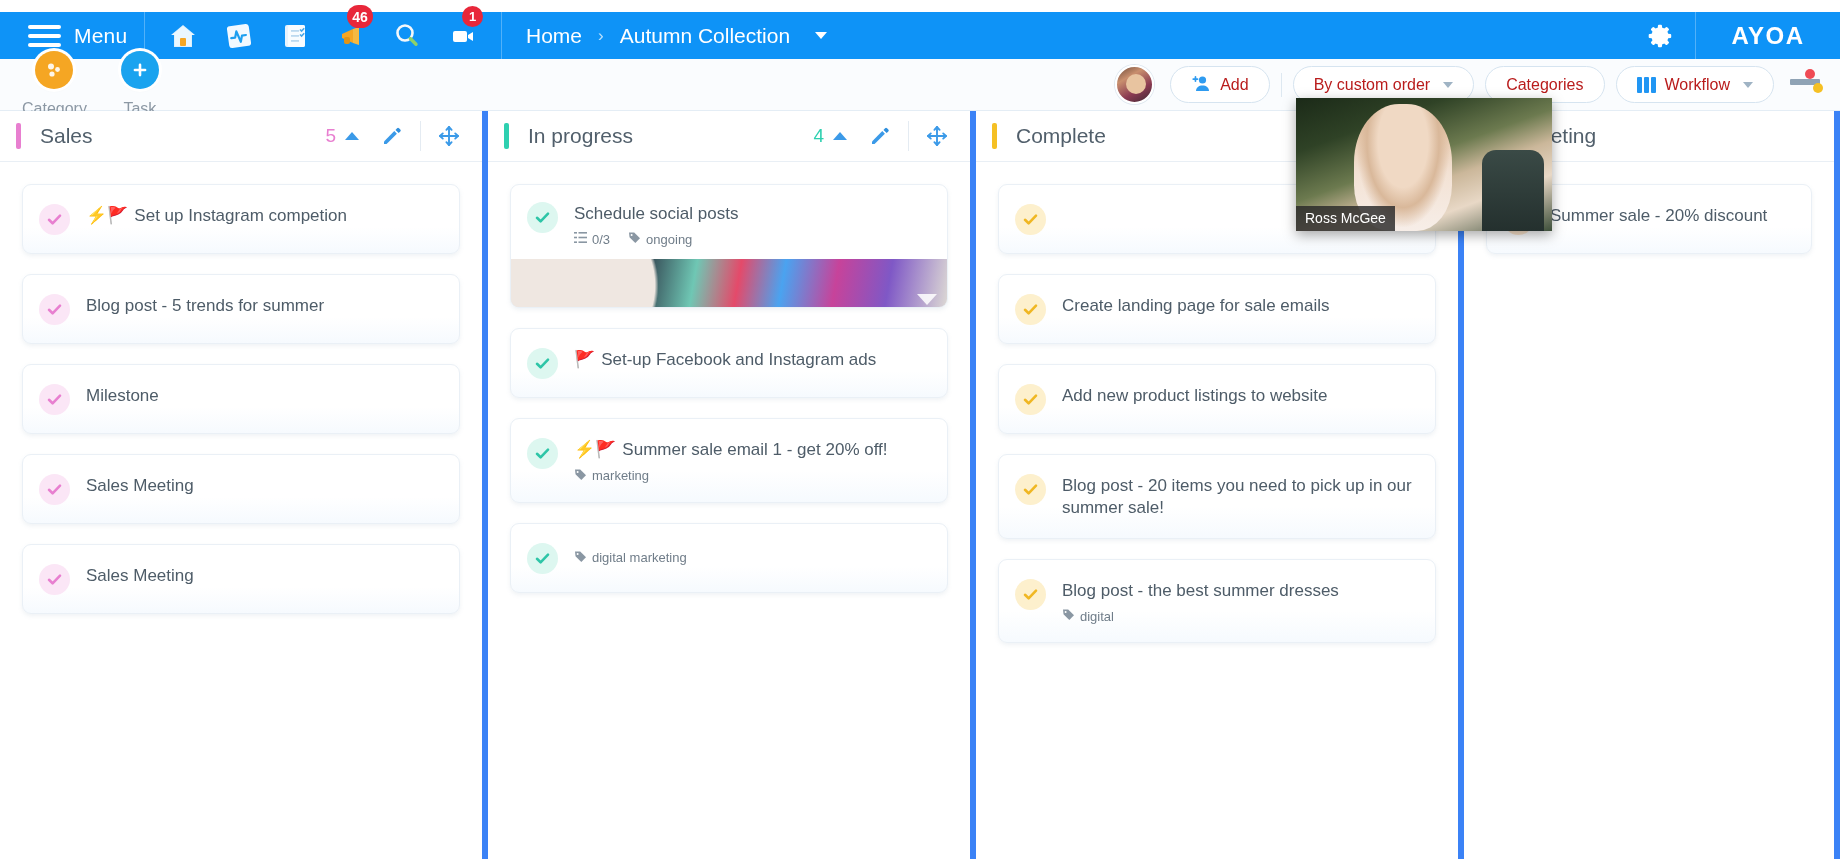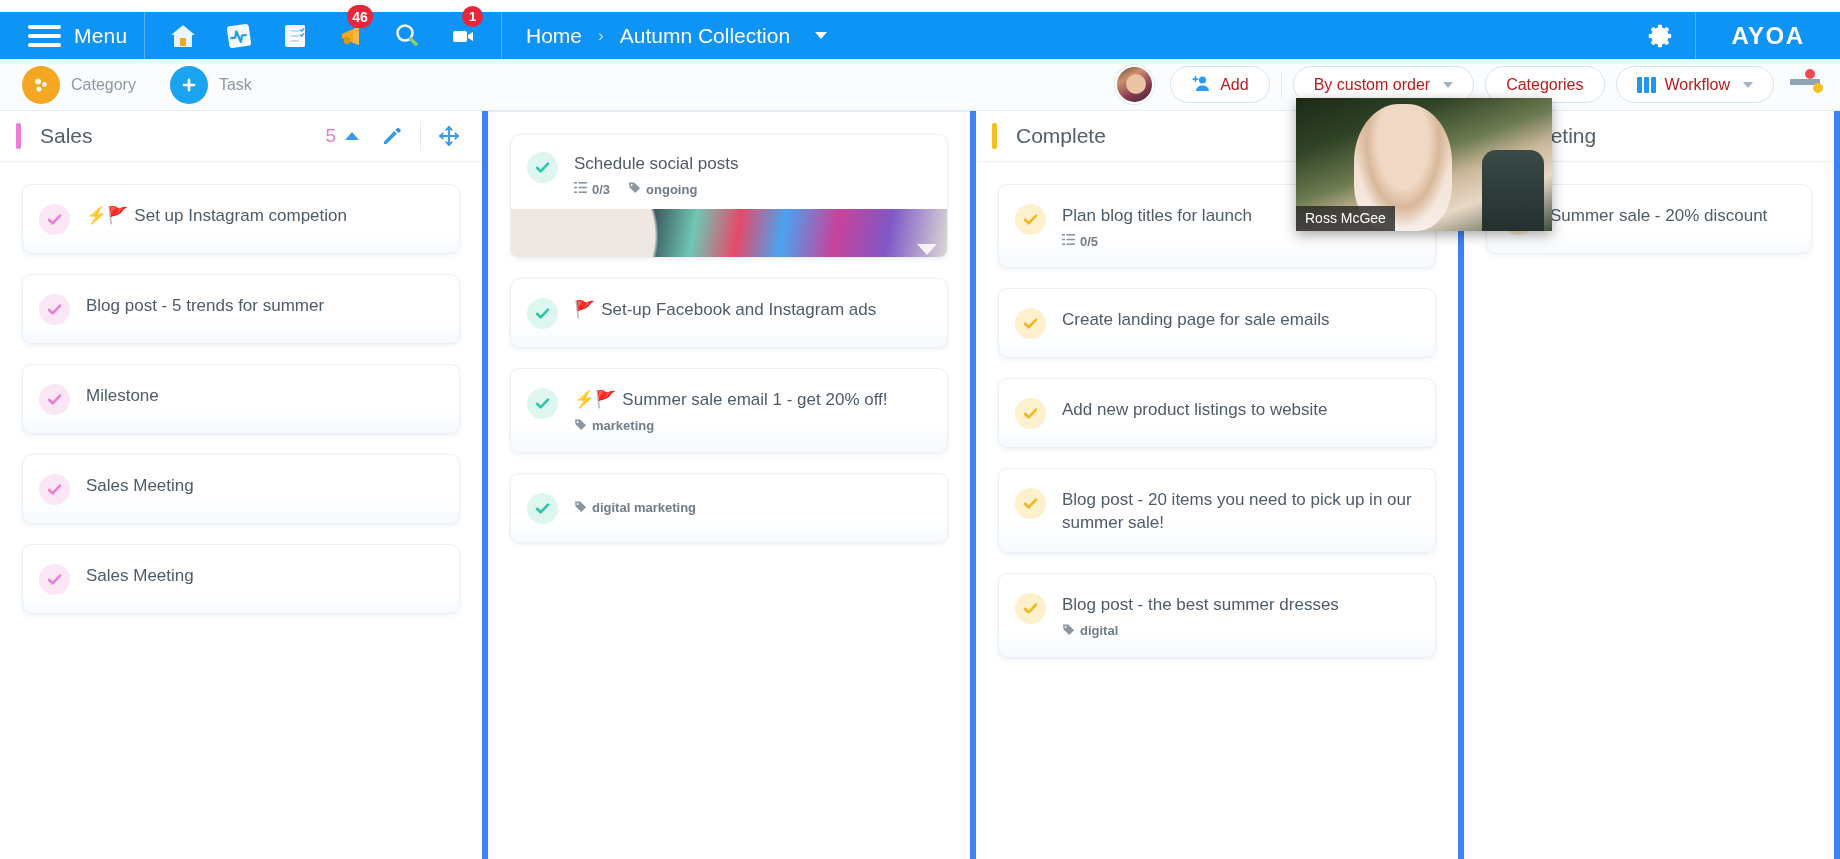--- a/index.html
+++ b/index.html
@@ -70,21 +70,21 @@
   }
 
   
   .subbar {
     position: absolute; top: 47px; left: 0;
     width: 1840px; height: 52px;
     background: #fafcfe;
     border-bottom: 1px solid #e4edf5;
     display: flex; align-items: center;
   }
-  .sb-item { display: flex; align-items: center; gap: 11px; cursor: pointer; }
+  .sb-item { display: flex; align-items: center; gap: 11px; cursor: pointer; flex-direction: column; }
   .sb-cat { margin-left: 22px; }
   .sb-task { margin-left: 34px; }
   .circ {
     width: 38px; height: 38px; border-radius: 50%;
     display: flex; align-items: center; justify-content: center;
     box-shadow: 0 0 0 3px #fff, 0 1px 3px rgba(0,0,0,.22);
   }
   .circ.orange { background: #f5a623; }
   .circ.blue { background: #1aa3ef; }
   .sb-label { color: #8c98a4; font-size: 16px; }
@@ -165,21 +165,21 @@
   }
   .check svg { display:block; }
   .card-body { flex: 1 1 auto; min-width: 0; padding-top: 2px; }
   .card-title {
     font-size: 17px; color: #4e5c68; line-height: 1.32;
     display: flex; align-items: baseline; gap: 6px; flex-wrap: wrap;
   }
   .card-title .emoji { font-size: 17px; line-height: 1; }
   .card-meta {
     margin-top: 6px; display: flex; align-items: center; gap: 18px;
-    font-size: 13px; color: #707d89; font-weight: bold;
+    font-size: 13px; color: #707d89; font-weight: normal;
   }
   .meta-item { display: flex; align-items: center; gap: 5px; }
   .card-photo {
     height: 48px; width: 100%;
     background:
       radial-gradient(circle at 14% 55%, #efe7e1 0 22%, transparent 23%),
       linear-gradient(100deg,#e8e4e0 0%,#d9d6d4 16%,#2f3d4b 30%,#6fc7b4 42%,#e44a6a 52%,#4aa3f0 62%,#c7439a 74%,#7f58c6 86%,#dcd8d4 100%);
       position: relative;
   }
   .card-photo::after{
@@ -476,20 +476,41 @@
                   <span>Sales Meeting</span>
                 </div>
             </div>
           </div>
         </div>
 
       </div>
     </div>
 
     <div class="column c-prog">
+      <div class="col-head">
+        <span class="col-accent" style="background:#2ed0b0"></span>
+        <span class="col-title">In progress</span>
+        <span class="col-tools">
+          <span class="col-count" style="color:#2ed0b0">4</span>
+          <span class="caret-up"></span>
+          <span class="icon-btn">
+            <svg width="22" height="22" viewBox="0 0 22 22">
+                <path d="M3 16.4l10.3-10.3 2.6 2.6L5.6 19H3z" fill="#3b9ae8"></path>
+                <path d="M14.5 4.9l1.6-1.6a1.3 1.3 0 011.9 0l1.3 1.3a1.3 1.3 0 010 1.9l-1.6 1.6z" fill="#2f8fdd"></path>
+              </svg>
+          </span>
+          <span class="tool-sep"></span>
+          <span class="icon-btn">
+            <svg width="24" height="24" viewBox="0 0 24 24" stroke="#3b9ae8" stroke-width="1.9" fill="none" stroke-linecap="round" stroke-linejoin="round">
+              <path d="M12 3v18M3 12h18"></path>
+                <path d="M12 3l-2.6 2.8M12 3l2.6 2.8M12 21l-2.6-2.8M12 21l2.6-2.8M3 12l2.8-2.6M3 12l2.8 2.6M21 12l-2.8-2.6M21 12l-2.8 2.6"></path>
+            </svg>
+          </span>
+        </span>
+      </div>
       <div class="col-rule"></div>
       <div class="col-body">
 
         <div class="card tall">
           <div class="card-main">
             <span class="check" style="background:#ddf7f0">
               <svg width="19" height="19" viewBox="0 0 19 19">
                   <path d="M4 9.8 L7.6 13.3 L15 5.6" stroke="#2ec5a7" stroke-width="2.6" fill="none" stroke-linecap="round" stroke-linejoin="round"></path>
                 </svg>
             </span>
@@ -606,40 +627,20 @@
       <div class="col-rule"></div>
       <div class="col-body">
 
         <div class="card">
           <div class="card-main">
             <span class="check" style="background:#fdf0cd">
               <svg width="19" height="19" viewBox="0 0 19 19">
                   <path d="M4 9.8 L7.6 13.3 L15 5.6" stroke="#f0b723" stroke-width="2.6" fill="none" stroke-linecap="round" stroke-linejoin="round"></path>
                 </svg>
             </span>
-            <div class="card-body">
-              <div class="card-title">
-                  <span>Plan blog titles for launch</span>
-                </div>
-              <div class="card-meta">
-                <span class="meta-item">
-                  <span>
-                    <svg width="13" height="13" viewBox="0 0 13 13">
-                        <rect x="0" y="1" width="3" height="1.6" fill="#8a97a3"></rect>
-                        <rect x="4.5" y="1" width="8.5" height="1.6" fill="#8a97a3"></rect>
-                        <rect x="0" y="5.7" width="3" height="1.6" fill="#8a97a3"></rect>
-                        <rect x="4.5" y="5.7" width="8.5" height="1.6" fill="#8a97a3"></rect>
-                        <rect x="0" y="10.4" width="3" height="1.6" fill="#8a97a3"></rect>
-                        <rect x="4.5" y="10.4" width="8.5" height="1.6" fill="#8a97a3"></rect>
-                      </svg>
-                  </span>
-                  <span>0/5</span>
-                </span>
-              </div>
-            </div>
           </div>
         </div>
 
         <div class="card">
           <div class="card-main">
             <span class="check" style="background:#fdf0cd">
               <svg width="19" height="19" viewBox="0 0 19 19">
                   <path d="M4 9.8 L7.6 13.3 L15 5.6" stroke="#f0b723" stroke-width="2.6" fill="none" stroke-linecap="round" stroke-linejoin="round"></path>
                 </svg>
             </span>

